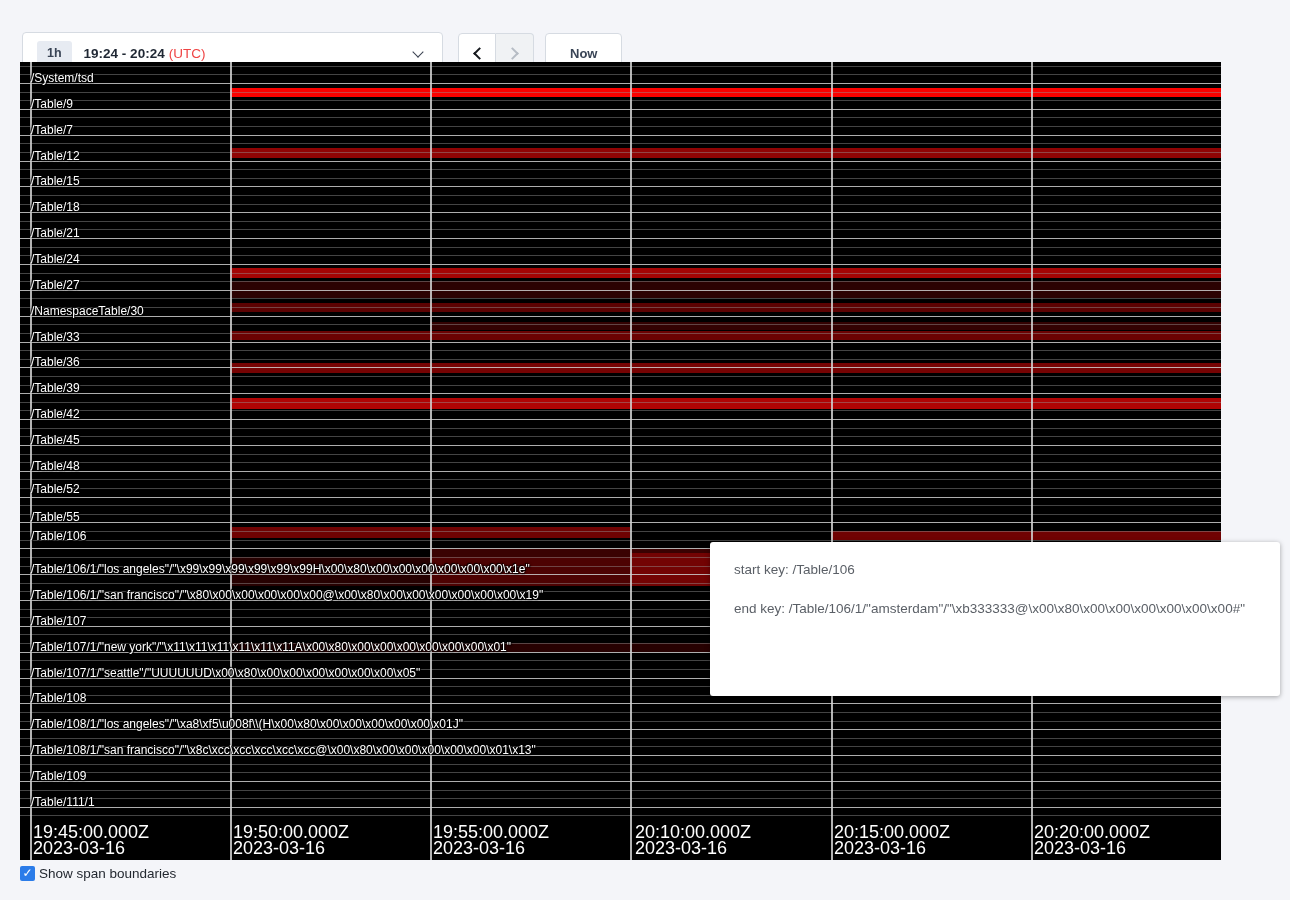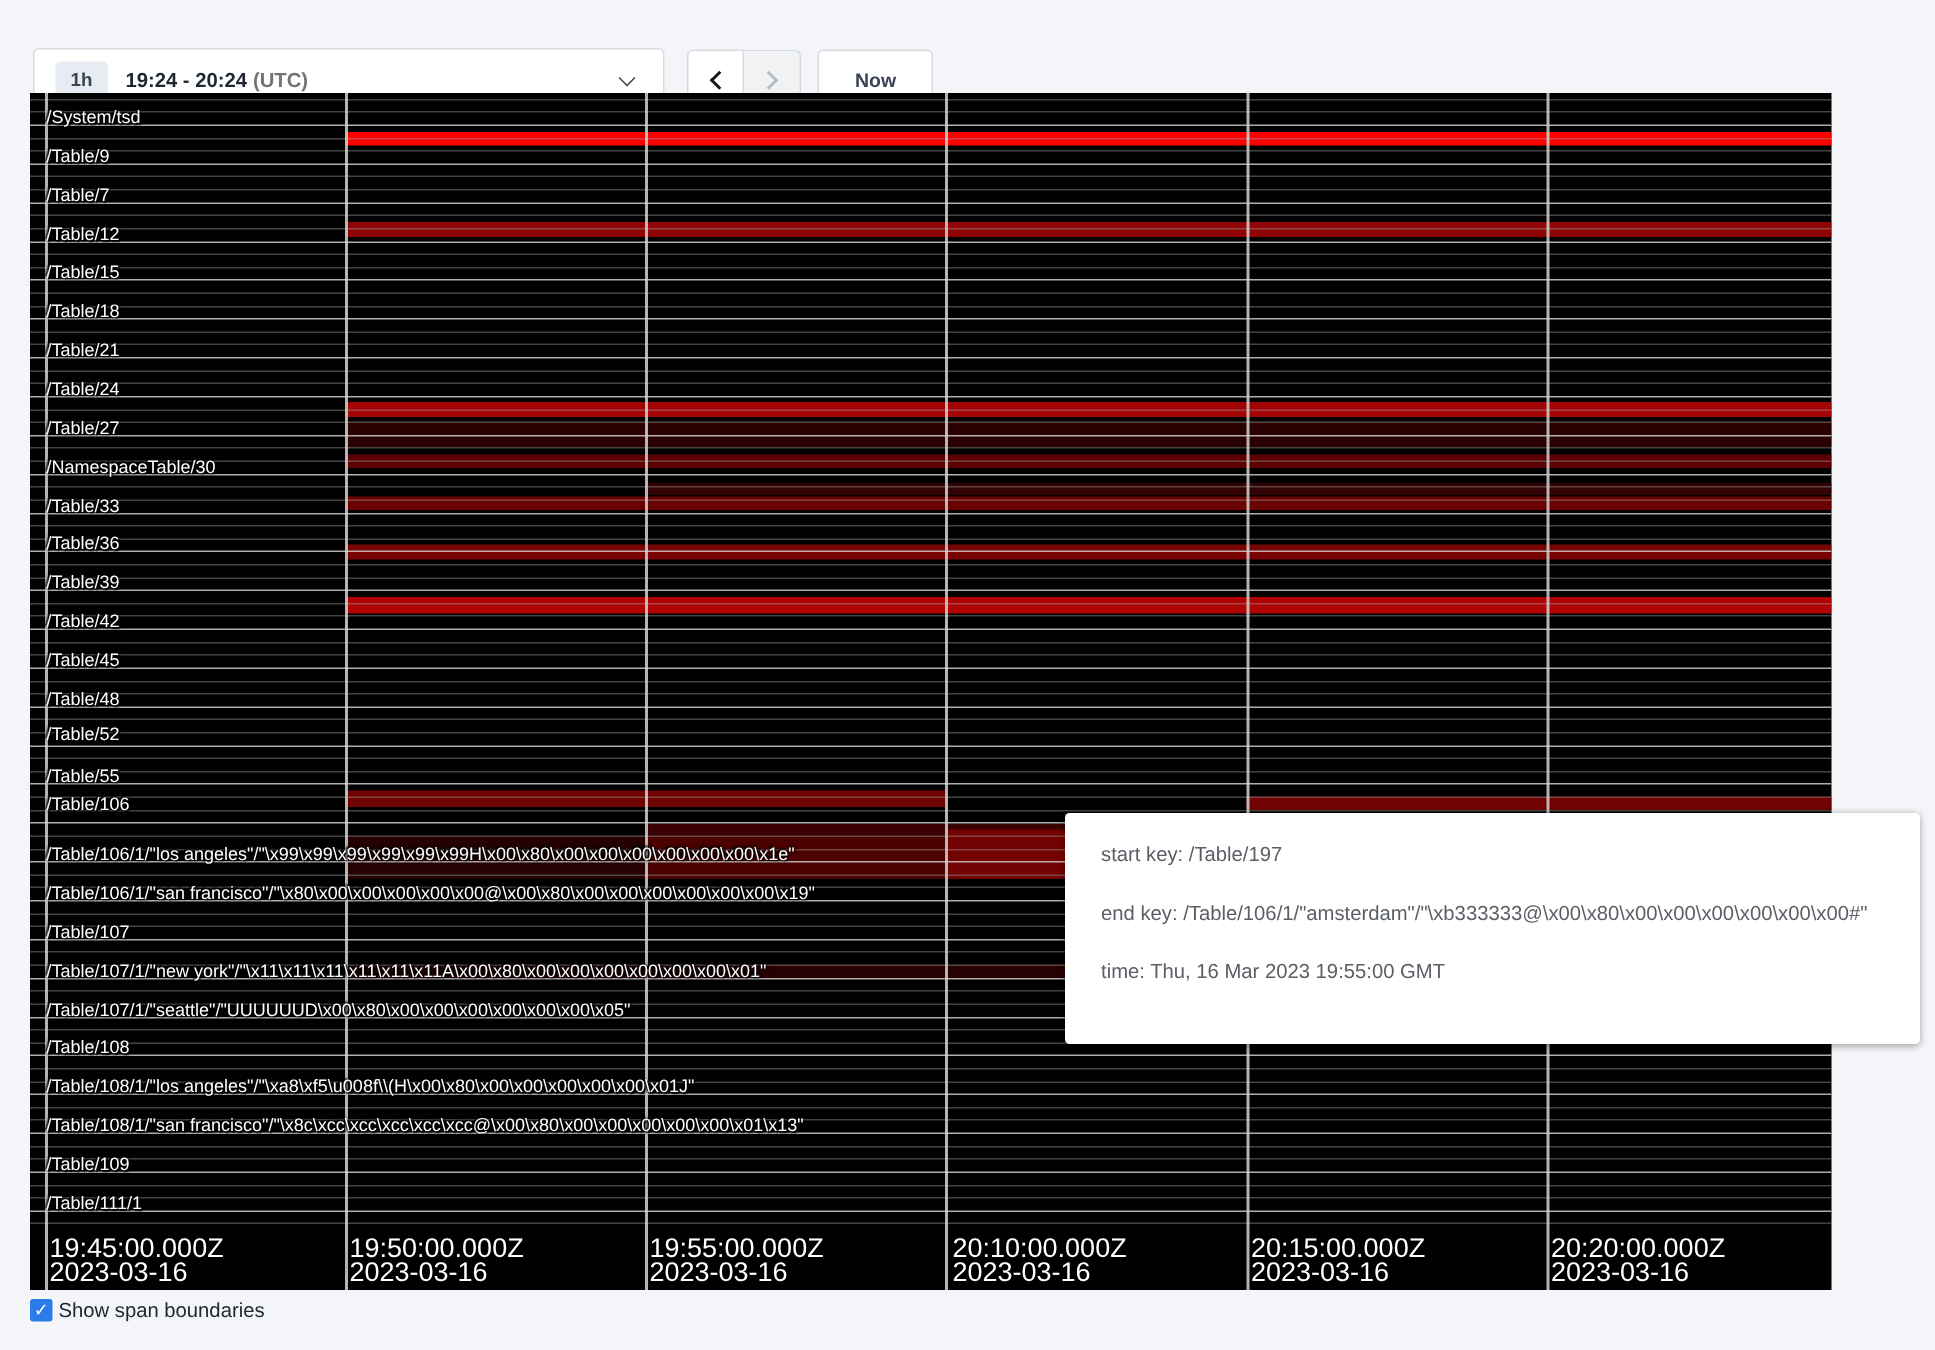--- a/index.html
+++ b/index.html
@@ -6,21 +6,21 @@
   html,body { width:1290px; height:900px; overflow:hidden; background:#f4f5f9;
               font-family:"Liberation Sans", sans-serif; }
   
   .toolbar { position:absolute; left:0; top:14px; width:1290px; height:62px; }
   .timesel { position:absolute; left:22px; top:18px; width:421px; height:42px;
              background:#fff; border:1px solid #d6dbe2; border-radius:4px;
              display:flex; align-items:center; cursor:pointer; }
   .badge { margin-left:14px; background:#e7ebf2; color:#394455; font-weight:bold;
            font-size:12.5px; padding:5px 10px; border-radius:3px; }
   .range { margin-left:12px; font-size:13.5px; color:#1f2733; font-weight:bold; }
-  .range-suffix { font-size:13.5px; color:#737373; font-weight:bold; margin-left:4px; }
+  .range-suffix { font-size:13.5px; color:#ef4444; font-weight:normal; margin-left:4px; }
   .chev { width:8px; height:8px; border-right:1.8px solid #3a4250; border-bottom:1.8px solid #3a4250;
           transform:rotate(45deg); position:absolute; right:20px; top:15px; }
   .btngroup { position:absolute; left:458px; top:19px; height:40px; display:flex; }
   .navbtn { width:38px; height:40px; background:#fff; border:1px solid #d6dbe2;
             display:flex; align-items:center; justify-content:center; cursor:pointer; }
   .navbtn.prev { border-radius:4px 0 0 4px; }
   .navbtn.next { border-radius:0 4px 4px 0; border-left:none; background:#f0f2f4; cursor:default; }
   .arrow { width:9px; height:9px; border-right:2.4px solid #15181d; border-bottom:2.4px solid #15181d; }
   .arrow.left  { transform:rotate(135deg); margin-left:4px; }
   .arrow.right { transform:rotate(-45deg); border-color:#b6bcc4; margin-right:4px; }
@@ -235,21 +235,20 @@
       <div>20:15:00.000Z</div>
       <div>2023-03-16</div>
     </div>
     <div class="xaxis" style="left: 1014px;">
       <div>20:20:00.000Z</div>
       <div>2023-03-16</div>
     </div>
   </div>
 
 <div class="tooltip">
-  <p>start key: /Table/197</p>
+  <p>start key: /Table/106</p>
   <p>end key: /Table/106/1/"amsterdam"/"\xb333333@\x00\x80\x00\x00\x00\x00\x00\x00#"</p>
-  <p>time: Thu, 16 Mar 2023 19:55:00 GMT</p>
 </div>
 
 <div class="footer">
   <span class="checkbox">✓</span>
   <span class="cblabel">Show span boundaries</span>
 </div>
 
 </body></html>

